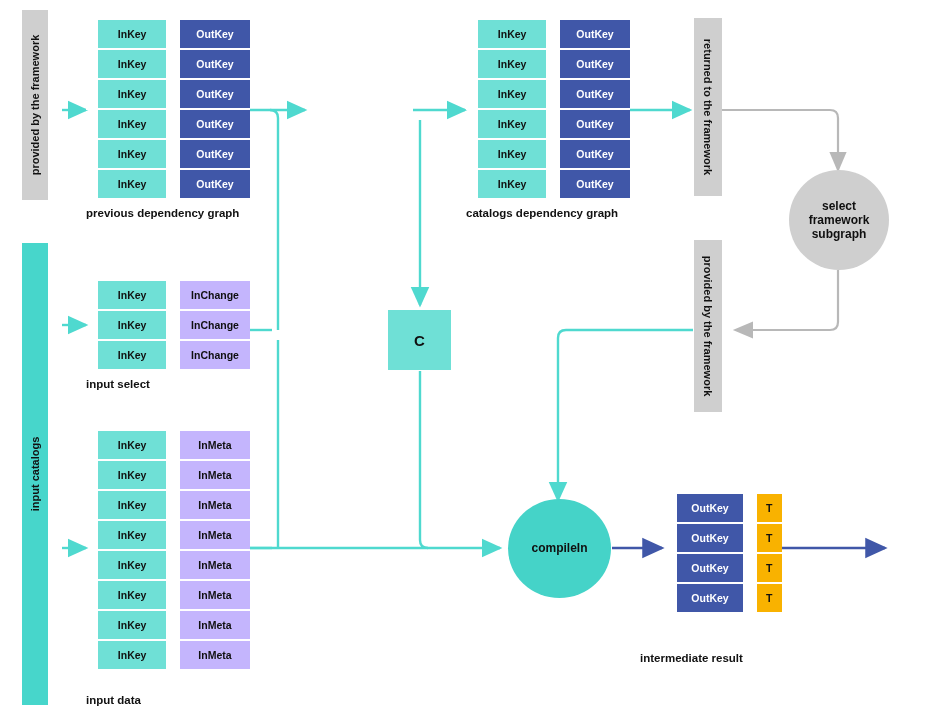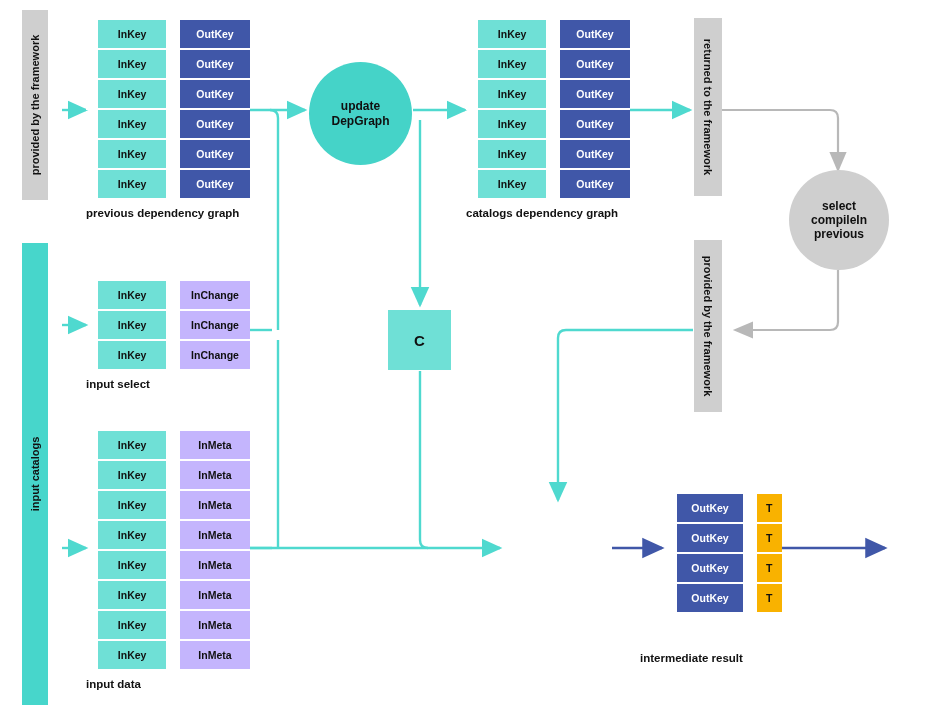--- a/index.html
+++ b/index.html
@@ -237,21 +237,21 @@
       <div class="cell c-inkey" style="width:80px;height:28px;">InKey</div>
       <div class="sep"></div>
       <div class="cell c-light" style="width:82px;height:28px;">InMeta</div>
     </div>
     <div class="trow">
       <div class="cell c-inkey" style="width:80px;height:28px;">InKey</div>
       <div class="sep"></div>
       <div class="cell c-light" style="width:82px;height:28px;">InMeta</div>
     </div>
   </div>
-  <div class="caption" style="left:86px;top:678px;width:164px;">input data</div>
+  <div class="caption" style="left:86px;top:694px;width:164px;">input data</div>
 
   <div class="tbl" style="left:665px;top:494px;width:117px;">
     <div class="trow">
       <div class="cell c-outkey" style="width:83px;height:28px;">OutKey</div>
       <div class="sep"></div>
       <div class="cell c-orange" style="width:32px;height:28px;">T</div>
     </div>
     <div class="trow">
       <div class="cell c-outkey" style="width:83px;height:28px;">OutKey</div>
       <div class="sep"></div>
@@ -263,33 +263,30 @@
       <div class="cell c-orange" style="width:32px;height:28px;">T</div>
     </div>
     <div class="trow">
       <div class="cell c-outkey" style="width:83px;height:28px;">OutKey</div>
       <div class="sep"></div>
       <div class="cell c-orange" style="width:32px;height:28px;">T</div>
     </div>
   </div>
   <div class="caption" style="left:640px;top:652px;width:190px;">intermediate result</div>
 
-  <div class="circle circ-teal" style="left:309px;top:62px;width:103px;height:103px;">
-    <div>
-      <span>update</span><br>
-      <span>DepGraph</span>
-    </div>
-  </div>
 
   <div class="boxnode" style="left:388px;top:310px;width:63px;height:60px;">
     <span>C</span>
   </div>
 
+  <div class="circle circ-teal" style="left:508px;top:499px;width:103px;height:99px;">
+    <span>compileIn</span>
+  </div>
 
   <div class="circle circ-gray" style="left:789px;top:170px;width:100px;height:100px;">
     <div>
       <span>select</span><br>
-      <span>compileIn</span><br>
-      <span>previous</span>
+      <span>framework</span><br>
+      <span>subgraph</span>
     </div>
   </div>
 
 </div>
 
 </body></html>

